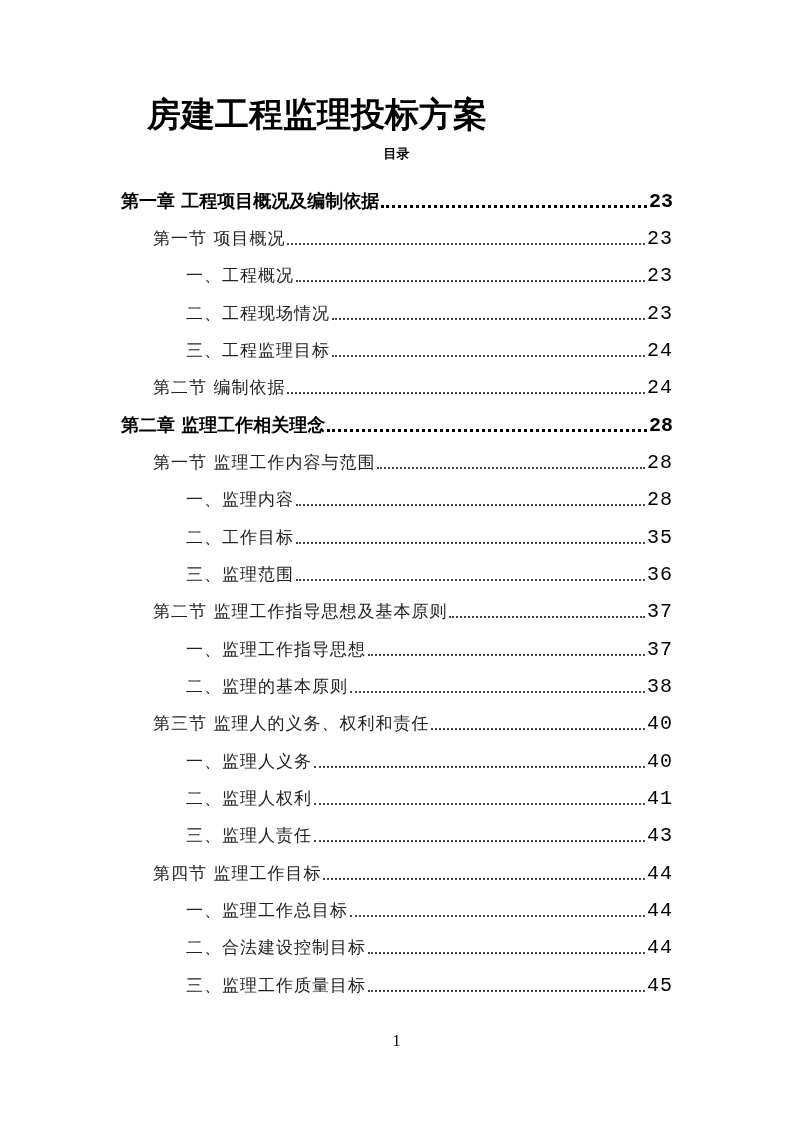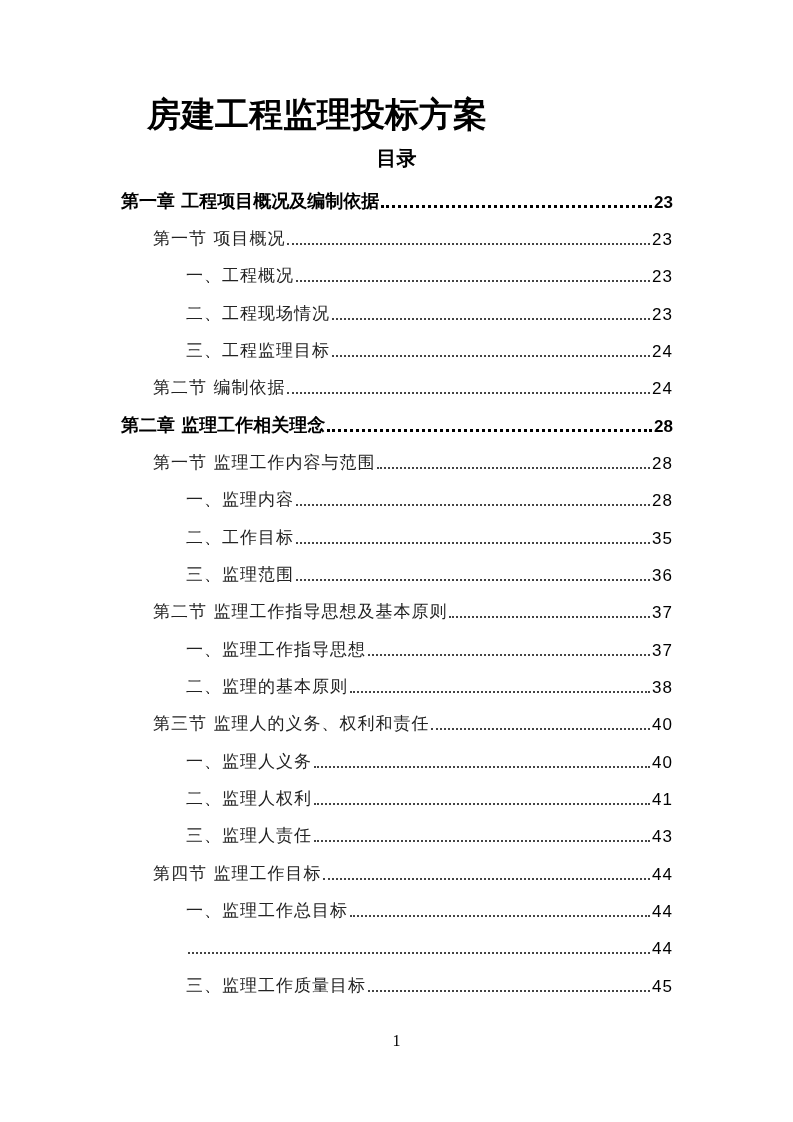--- a/index.html
+++ b/index.html
@@ -1,28 +1,28 @@
 <!DOCTYPE html>
 <html><head>
   <meta charset="utf-8">
   <style>
     html, body { margin: 0; padding: 0; background: #ffffff; }
     body { width: 793px; height: 1122px; position: relative; overflow: hidden;
            font-family: "DejaVu Sans", "Liberation Sans", sans-serif; color: #000; }
     .title { position: absolute; top: 92px; left: 0; width: 634px; text-align: center;
              font-size: 34px; font-weight: bold; font-family: "DejaVu Serif", serif; letter-spacing: 0px; }
     .subtitle { position: absolute; top: 145px; left: 0; width: 793px; text-align: center;
-                font-size: 20px; font-weight: bold; }
+                font-size: 13px; font-weight: bold; }
     .toc { position: absolute; top: 176px; left: 0; width: 793px; }
     .row { position: absolute; display: flex; align-items: flex-end; height: 37px;
            right: 120px; font-size: 17px; white-space: nowrap; }
     .row .lbl { flex: 0 0 auto; color: #222; }
     .row .dots { flex: 1 1 auto; overflow: hidden; margin: 0 2px 5px 2px;
                  border-bottom: 2px dotted #444; height: 1px; }
-    .row .pg { flex: 0 0 auto; font-family: Liberation Sans, sans-serif; font-size: 17px; }
+    .row .pg { flex: 0 0 auto; font-family: Liberation Mono, monospace; font-size: 20px; }
     .row.l1 { left: 121px; font-weight: bold; font-size: 18px; }
     .row.l1 .lbl { color: #000; margin-top: 25px; }
     .row.l1 .dots { border-bottom: 3px dotted #000; }
     .row.l1 .pg { font-weight: bold; }
     .row.l2 { left: 153px; letter-spacing: 1px; }
     .row.l3 { left: 186px; letter-spacing: 1px; }
     .pagenum { position: absolute; top: 1032px; left: 0; width: 793px; text-align: center;
                font-size: 16px; font-family: "Liberation Serif", serif; }
   </style>
 </head>
@@ -126,20 +126,21 @@
     <span class="lbl">第四节  监理工作目标</span>
       <span class="dots"></span>
       <span class="pg">44</span>
   </div>
   <div class="row l3" style="top:709px">
     <span class="lbl">一、监理工作总目标</span>
       <span class="dots"></span>
       <span class="pg">44</span>
   </div>
   <div class="row l3" style="top:746px">
+    <span class="lbl">二、合法建设控制目标</span>
       <span class="dots"></span>
       <span class="pg">44</span>
   </div>
   <div class="row l3" style="top:784px">
     <span class="lbl">三、监理工作质量目标</span>
       <span class="dots"></span>
       <span class="pg">45</span>
   </div>
 </div>
 

